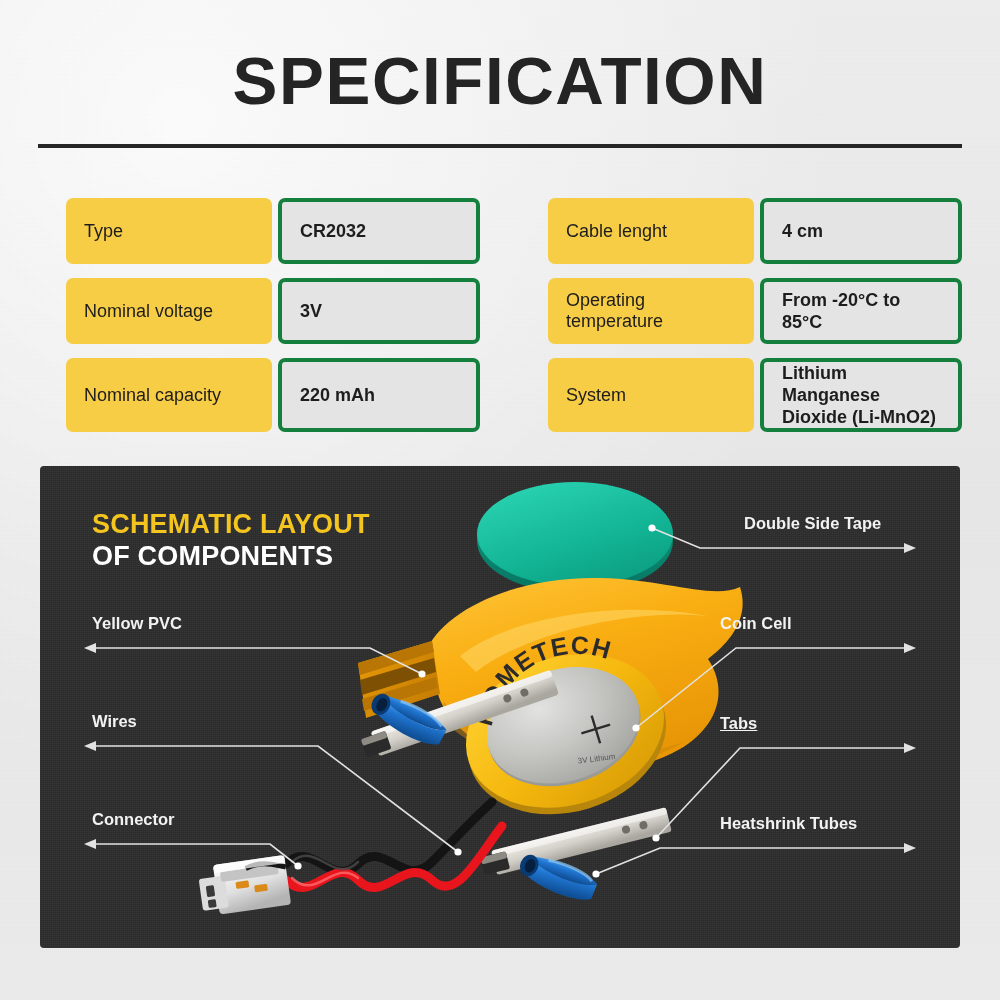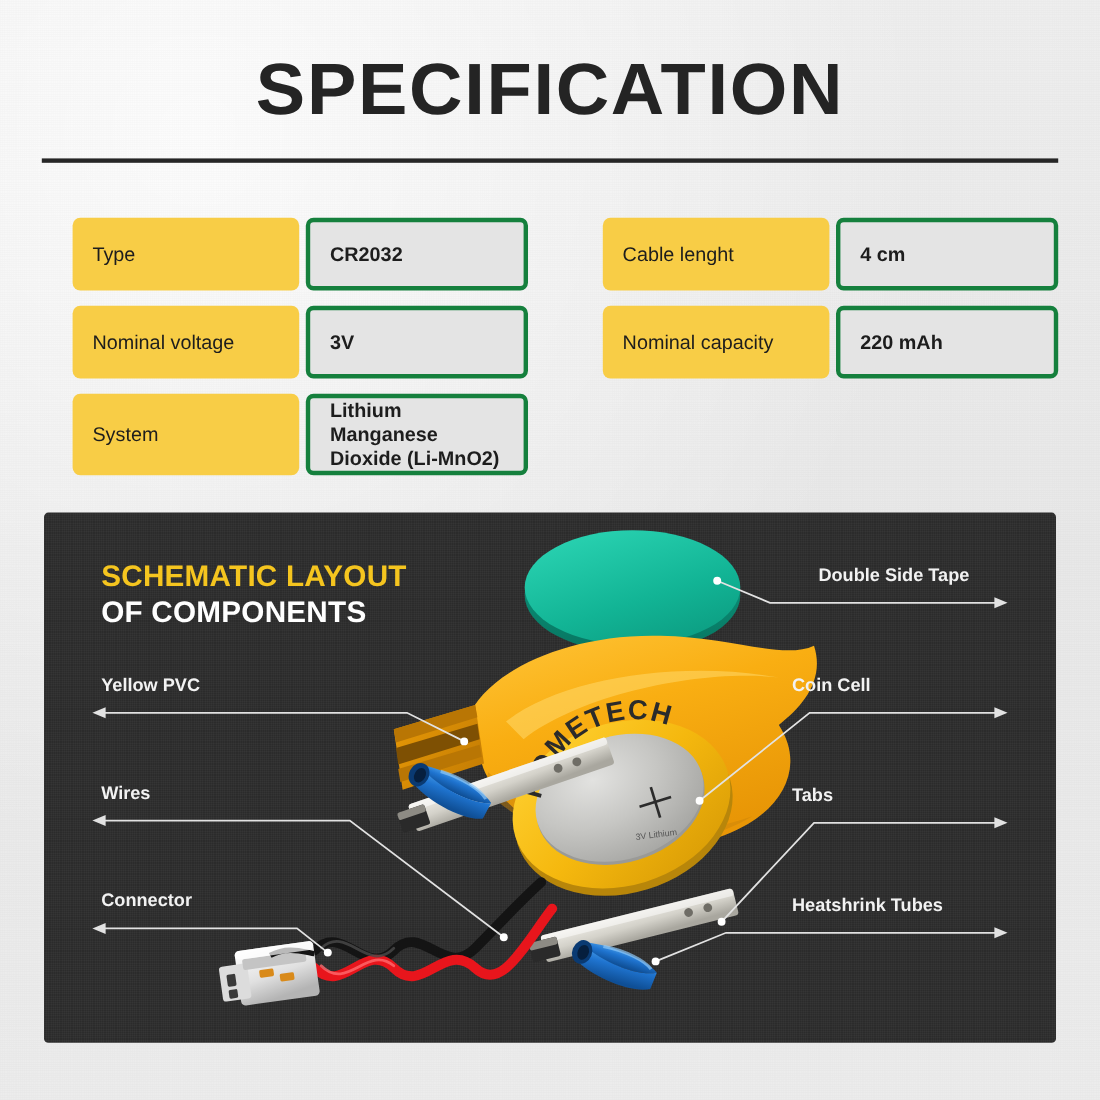--- a/index.html
+++ b/index.html
@@ -182,20 +182,24 @@
   <div class="spec-row">
     <div class="spec-key">Cable lenght</div>
     <div class="spec-val">4 cm</div>
   </div>
 
   <div class="spec-row">
     <div class="spec-key">Nominal voltage</div>
     <div class="spec-val">3V</div>
   </div>
 
+  <div class="spec-row">
+    <div class="spec-key">Operating temperature</div>
+    <div class="spec-val">From -20°C to 85°C</div>
+  </div>
 
   <div class="spec-row">
     <div class="spec-key">Nominal capacity</div>
     <div class="spec-val">220 mAh</div>
   </div>
 
   <div class="spec-row">
     <div class="spec-key">System</div>
     <div class="spec-val">Lithium Manganese Dioxide (Li-MnO2)</div>
   </div>
@@ -405,16 +409,16 @@
       <circle cx="556" cy="408" r="3.6"></circle>
     </g>
   </svg>
 
   <div class="callout" style="left:52px; top:148px;">Yellow PVC</div>
   <div class="callout" style="left:52px; top:246px;">Wires</div>
   <div class="callout" style="left:52px; top:344px;">Connector</div>
 
   <div class="callout" style="left:692px; top:48px;margin-left:12px;">Double Side Tape</div>
   <div class="callout" style="left:680px; top:148px;">Coin Cell</div>
-  <div class="callout" style="left:680px; top:248px;">Tabs</div>
+  <div class="callout" style="left:680px; top:248px;text-decoration:underline;">Tabs</div>
   <div class="callout" style="left:680px; top:348px;">Heatshrink Tubes</div>
 
 </div>
 
 </body></html>

